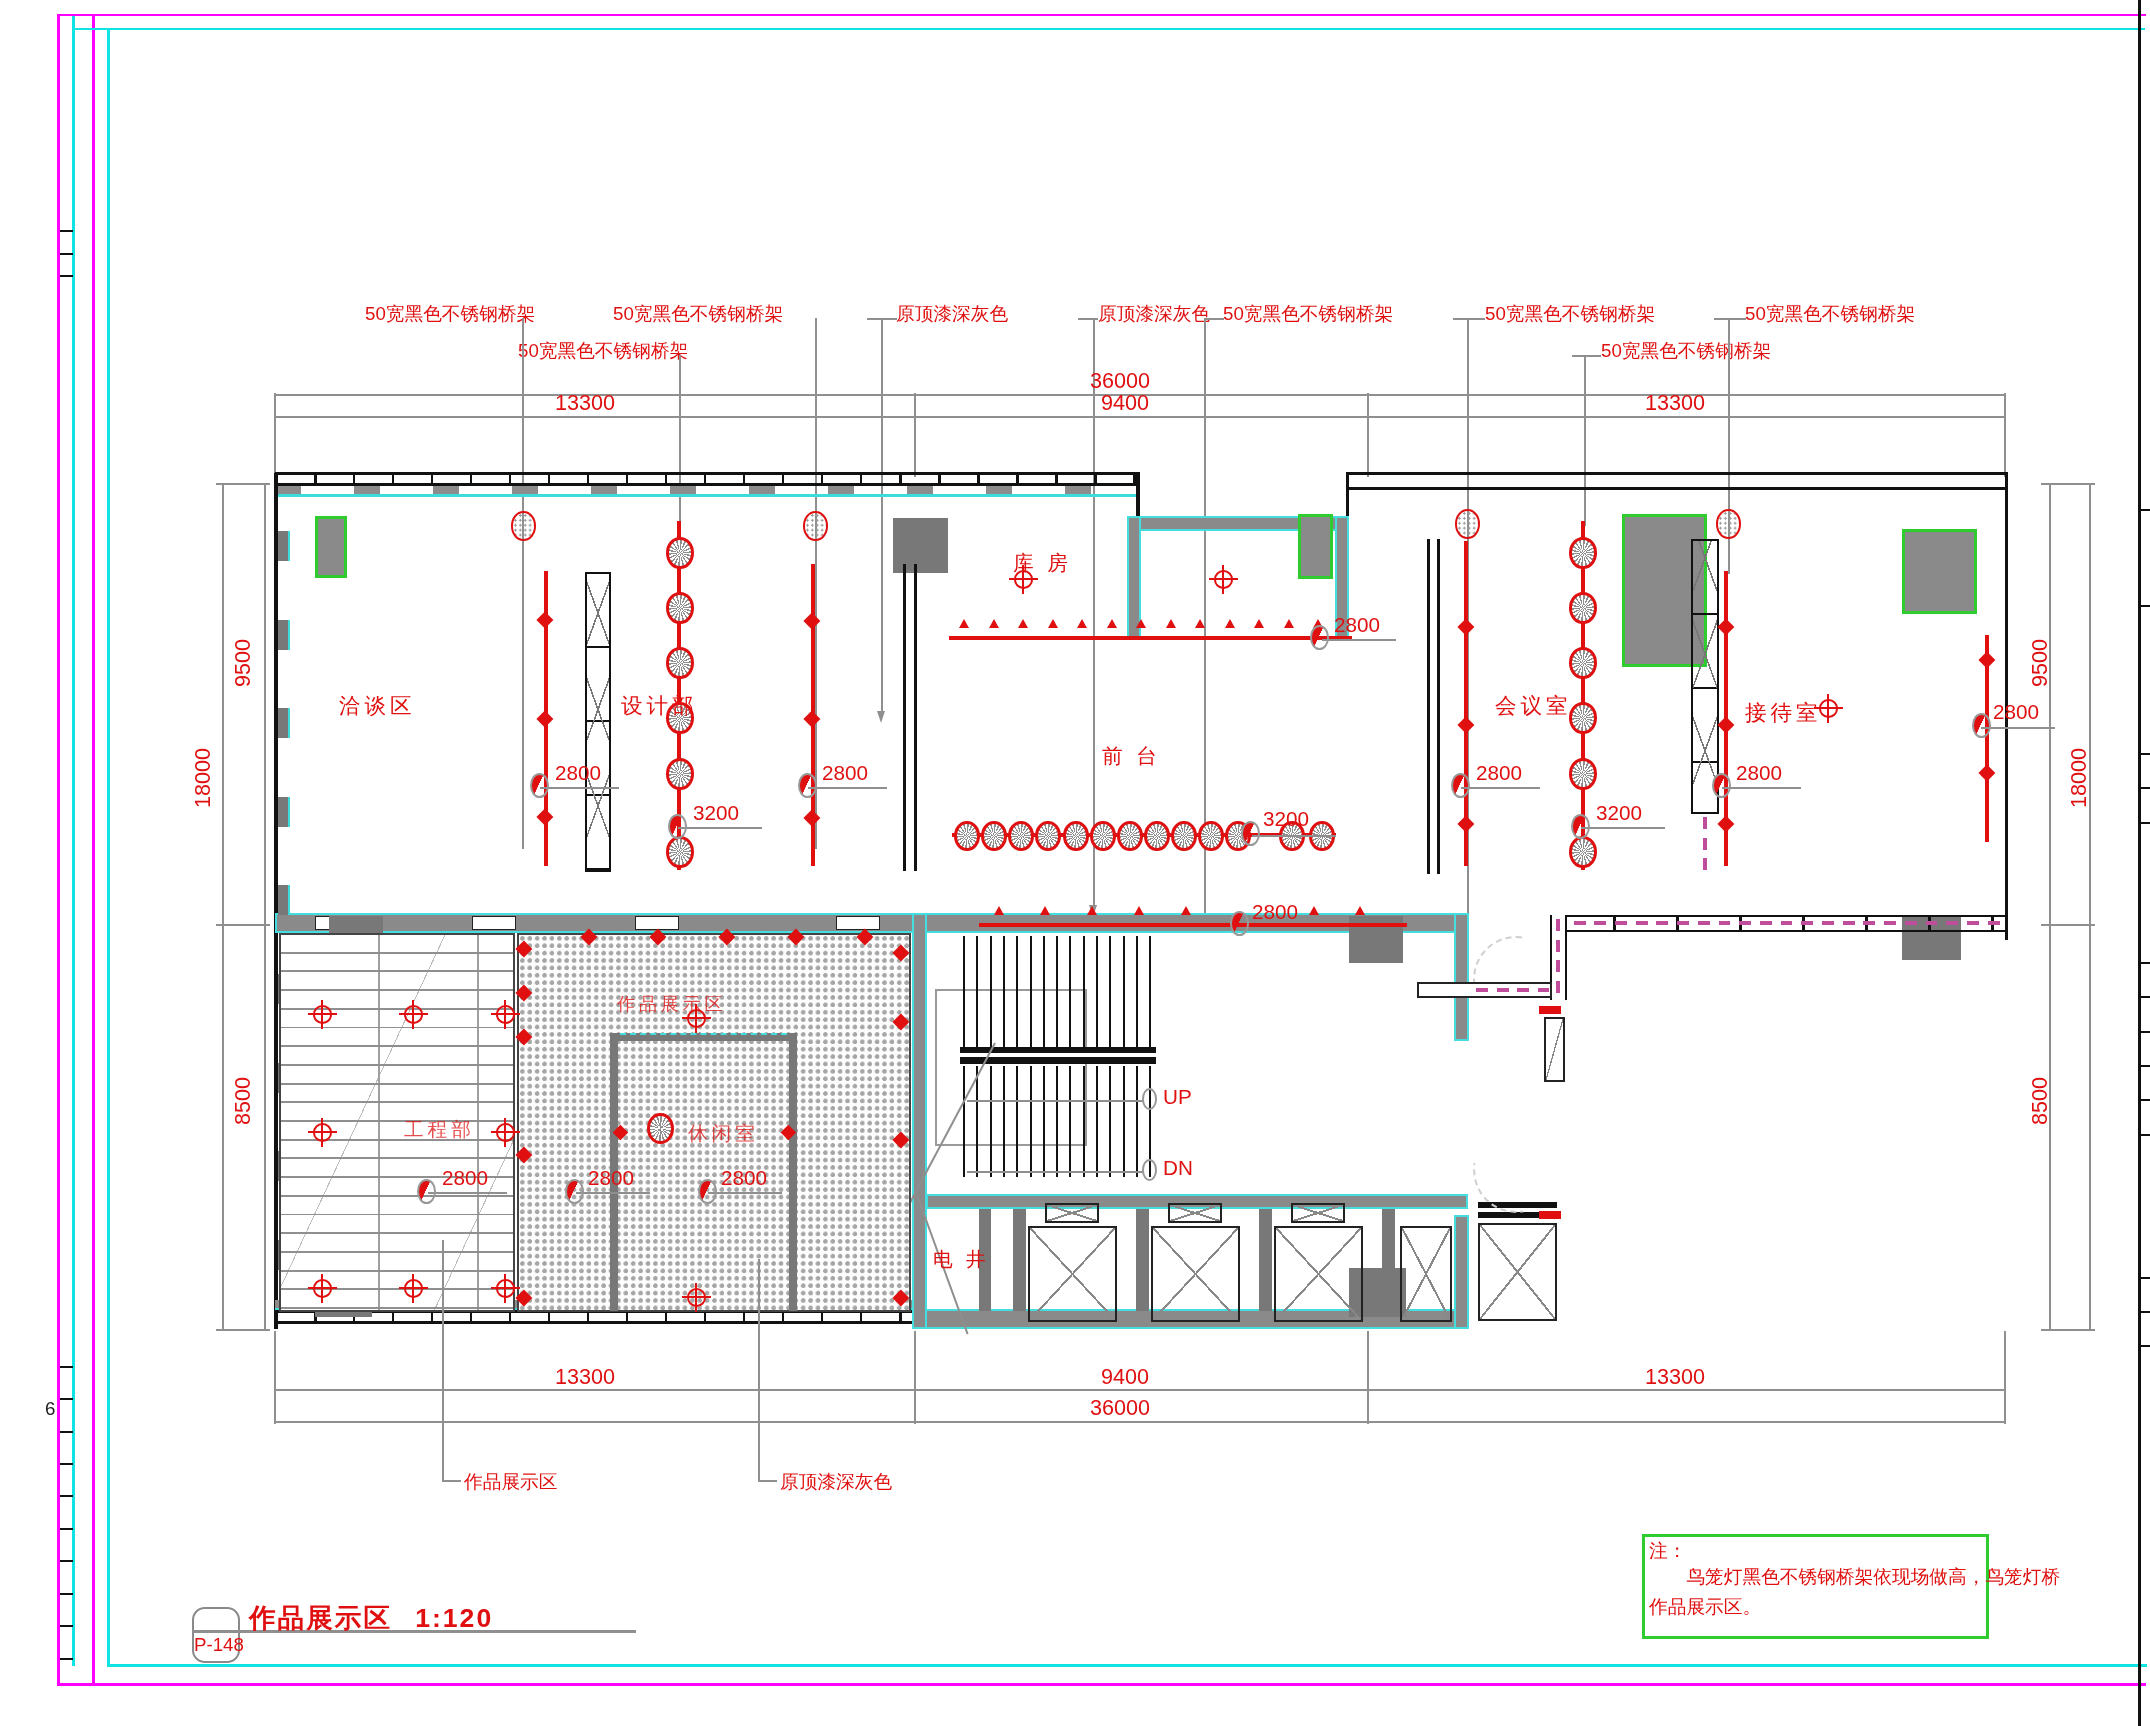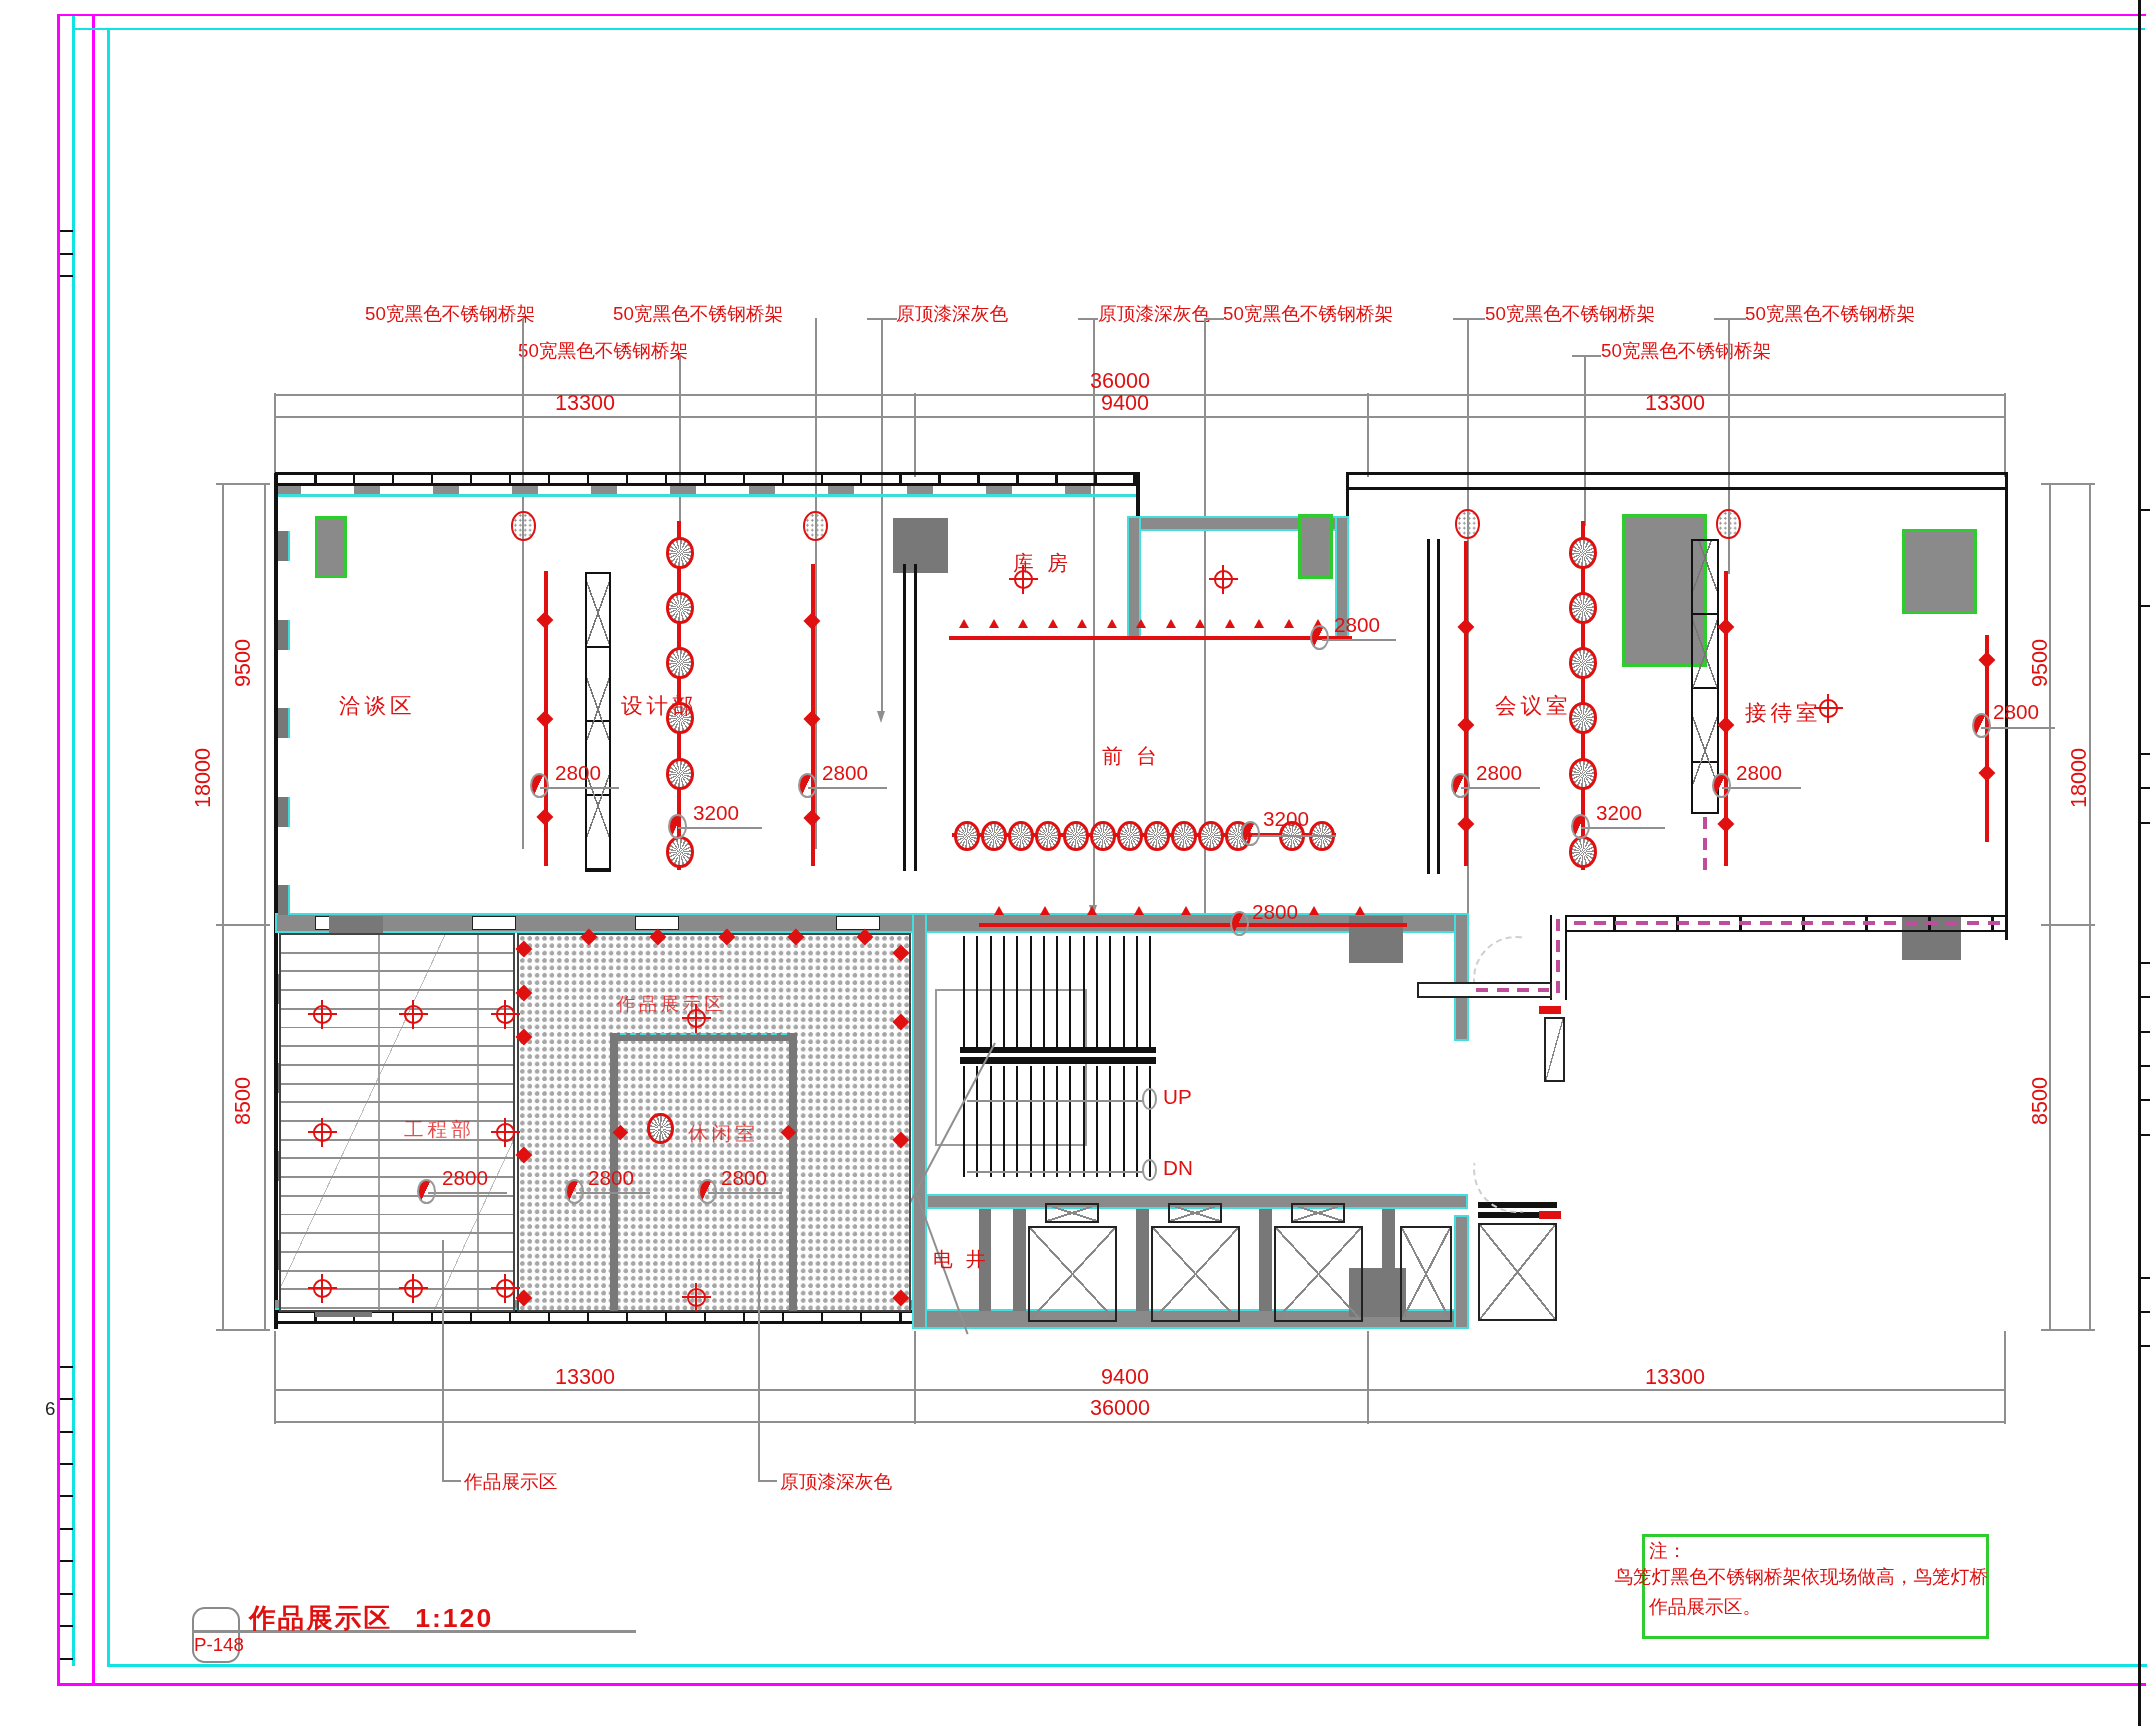--- a/index.html
+++ b/index.html
@@ -438,17 +438,17 @@
   <div class="A tag" style="left:192px;top:1607px;width:48px;height:56px"></div>
   <div class="A gl" style="left:192px;top:1630px;width:444px;height:2.5px"></div>
   <div class="A tx R" style="left:194px;top:1634px">P-148</div>
   <div class="A R" style="left:249px;top:1600px;font-size:26.6px;font-weight:bold;letter-spacing:2px;white-space:nowrap">
     <span>作品展示区</span>
     <span style="margin-left:13.8px">1:120</span>
   </div>
 
   <div class="A notebox" style="left:1642px;top:1534px;width:347px;height:105px"></div>
   <div class="A tx R" style="left:1649px;top:1538px">注：</div>
-  <div class="A tx R" style="left:1577px;top:1564px">　　鸟笼灯黑色不锈钢桥架依现场做高，鸟笼灯桥</div>
+  <div class="A tx R" style="left:1649px;top:1564px">　　鸟笼灯黑色不锈钢桥架依现场做高，鸟笼灯桥</div>
   <div class="A tx R" style="left:1649px;top:1594px">作品展示区。</div>
 
 </div>
 
 
 </body></html>

